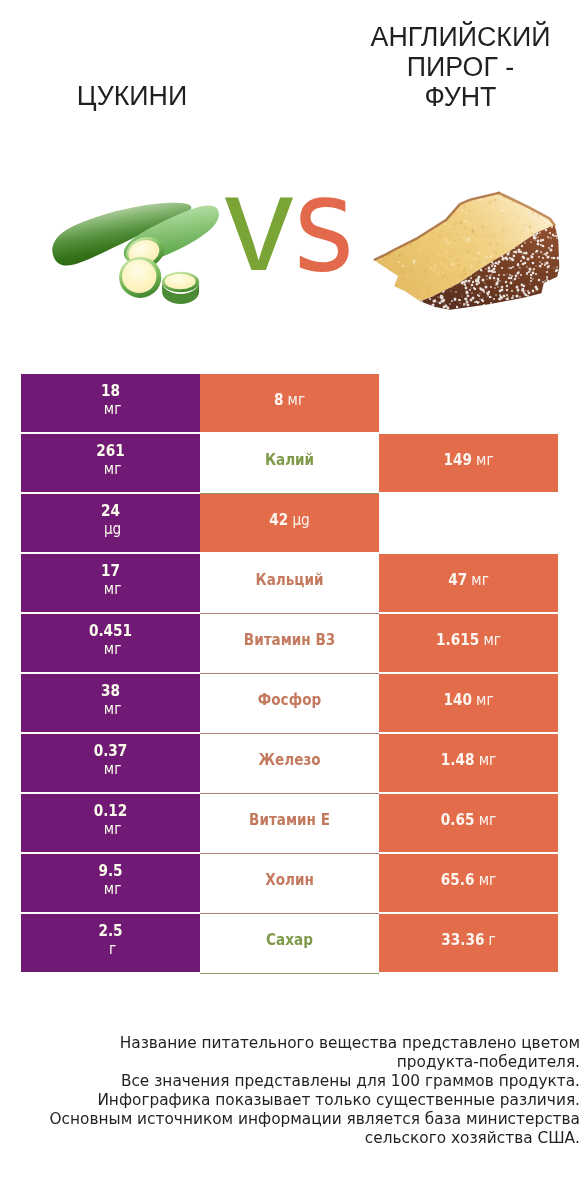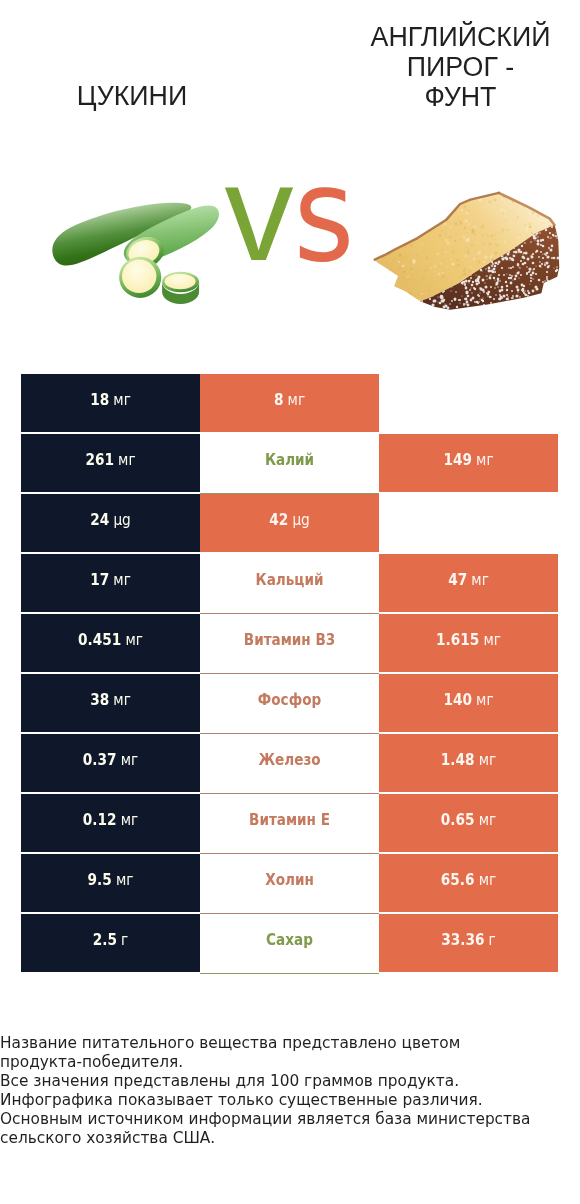--- a/index.html
+++ b/index.html
@@ -6,43 +6,43 @@
   body{width:580px;height:1204px;background:#ffffff;font-family:"DejaVu Sans",sans-serif;overflow:hidden;}
   .page{position:relative;width:580px;height:1204px;background:#fff;}
 
   
   .title{position:absolute;color:#221f1f;font-weight:400;text-align:center;
          font-family:"Liberation Sans",sans-serif;font-size:26.8px;line-height:30.4px;}
   .title.left{left:7px;top:80.5px;width:250px;}
   .title.right{left:368px;top:21.5px;width:185px;}
 
   
-  .vs{position:absolute;left:224.6px;top:182px;line-height:60px;font-weight:400;white-space:nowrap;text-align:center;}
+  .vs{position:absolute;left:224.6px;top:182px;line-height:81px;font-weight:400;white-space:nowrap;text-align:center;}
   .vs .v{font-family:"Liberation Sans",sans-serif;font-size:138px;color:#7aa436;}
   .vs .s{font-family:"DejaVu Sans Condensed","DejaVu Sans",sans-serif;font-size:130px;color:#e2694b;}
   .pic{position:absolute;}
 
   
   .table{position:absolute;left:21px;top:373.5px;width:537px;}
   .row{display:flex;height:58px;margin-bottom:2px;align-items:stretch;}
   .cell{width:179px;height:58px;display:flex;align-items:center;justify-content:center;box-sizing:border-box;}
-  .cell.left{background:#0f172a;color:#fbfcec;}
+  .cell.left{background:#701a75;color:#fbfcec;flex-direction:column;}
   .cell.mid{background:#ffffff;position:relative;}
   .cell.mid:after{content:"";position:absolute;left:0;right:0;bottom:-2px;height:1px;}
   .cell.mid.g:after{background:#8b9a63;}
   .cell.mid.o:after{background:#ae8376;}
   .cell.right{background:#e36c4a;color:#fdf6f1;}
   .num{font-family:"DejaVu Sans Condensed","DejaVu Sans",sans-serif;font-size:15.2px;font-weight:700;position:relative;top:-2.5px;}
   .unit{font-family:"DejaVu Sans Condensed","DejaVu Sans",sans-serif;font-size:15.2px;font-weight:400;margin-left:4.2px;position:relative;top:-2.5px;}
   .label{font-family:"DejaVu Sans Condensed","DejaVu Sans",sans-serif;font-size:15.1px;font-weight:700;position:relative;top:-2.5px;}
   .label.g{color:#7f9a4a;}
   .label.o{color:#c47a5e;}
 
   
-  .footer{position:absolute;left:0;top:1034px;width:580px;text-align:left;color:#221f1f;
+  .footer{position:absolute;left:0;top:1034px;width:580px;text-align:right;color:#221f1f;
           font-family:"DejaVu Sans",sans-serif;font-size:15.35px;line-height:18.9px;}
 </style>
 </head>
 <body>
 
 <div class="page">
 
   <div class="title left">ЦУКИНИ</div>
   <div class="title right">АНГЛИЙСКИЙ ПИРОГ - ФУНТ</div>
 

